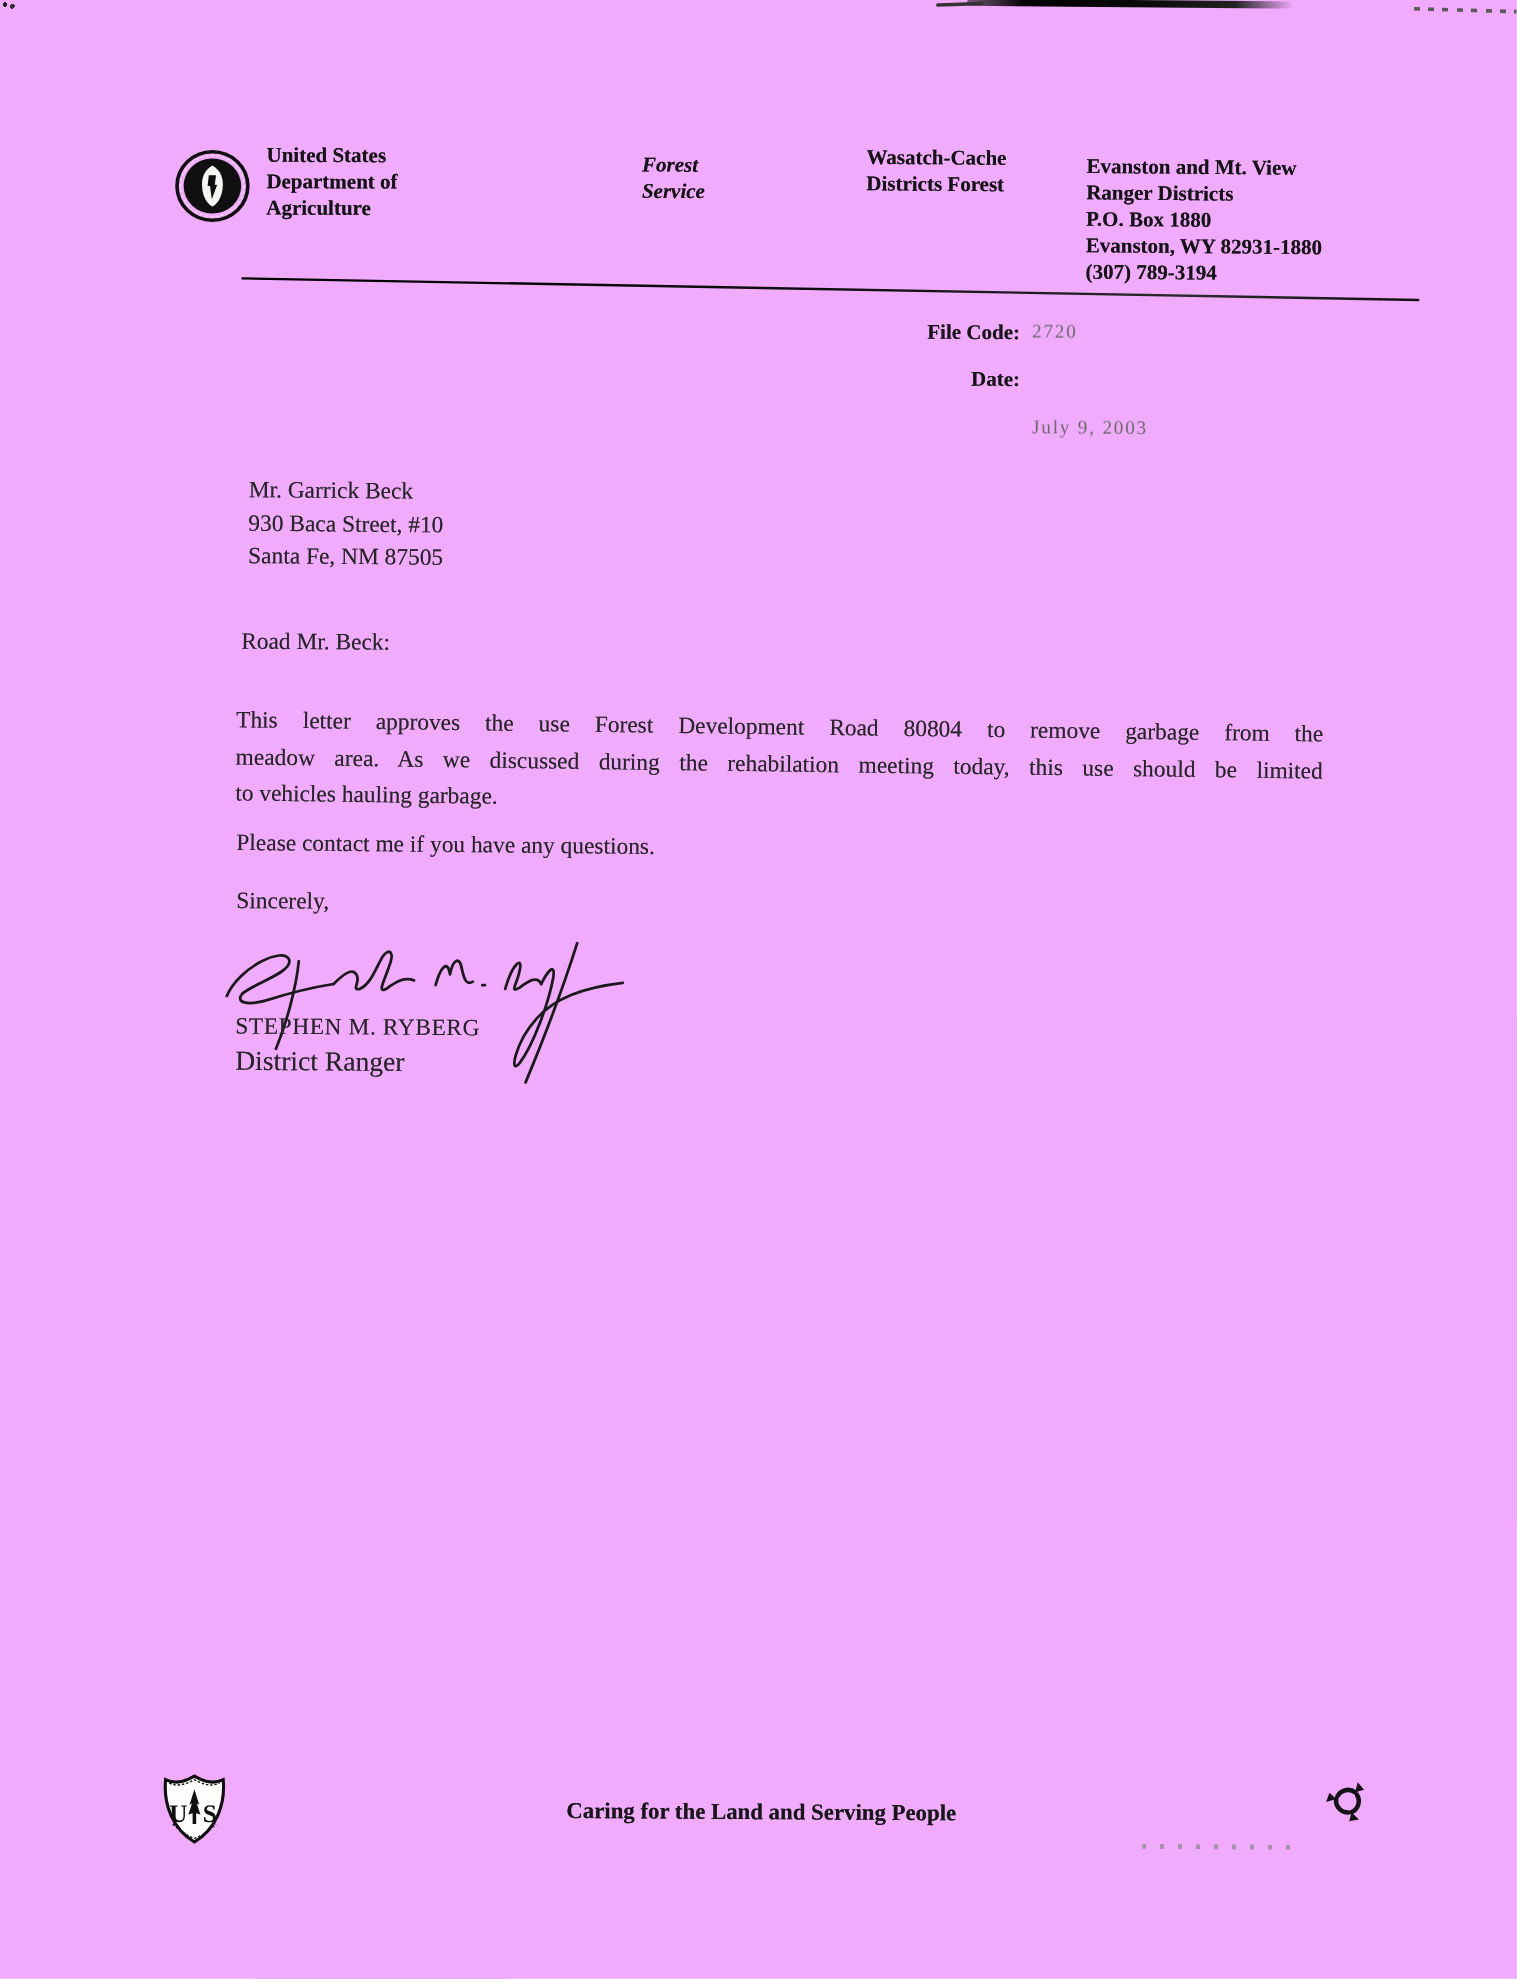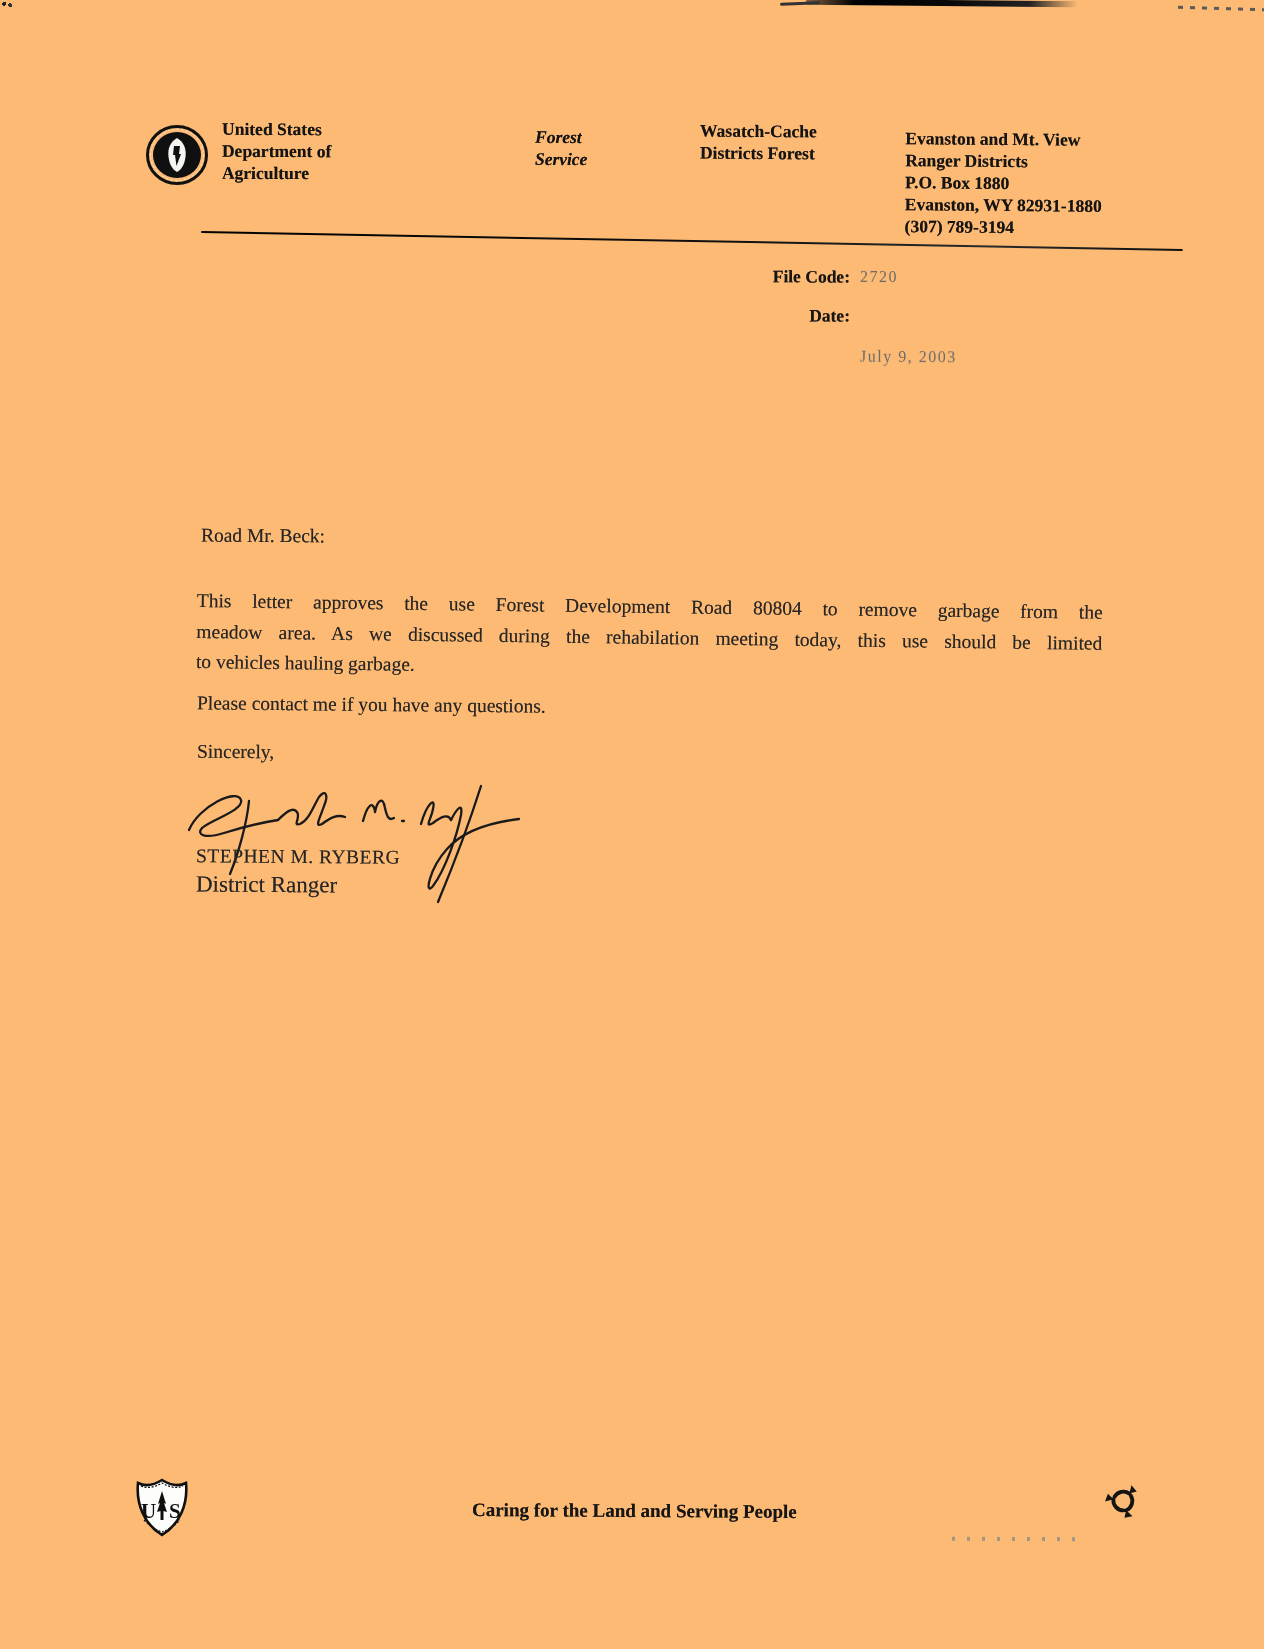--- a/index.html
+++ b/index.html
@@ -1,19 +1,19 @@
 <!DOCTYPE html>
 <html><head>
 <meta charset="utf-8">
 <style>
   html,body{margin:0;padding:0;background:#e8e8e8;}
   #page{
     position:relative;
     width:1264px;height:1649px;
-    background:#fdba74;
+    background:#f0abfc;
     overflow:hidden;
     font-family:"Liberation Serif","DejaVu Serif",serif;
     color:#1c1c1c;
   }
   .abs{position:absolute;}
   
   .streak{
     left:806px;top:0;width:272px;height:6px;
     background:linear-gradient(90deg,rgba(20,20,20,.55) 0,#000 18%,#0a0a0a 55%,#222 82%,rgba(0,0,0,0) 100%);
     transform:rotate(.5deg);border-radius:3px;
@@ -32,21 +32,21 @@
   .dots-bottom{
     left:952px;top:1537px;width:132px;height:4px;
     background:repeating-linear-gradient(90deg,#8d8d8d 0 3px,transparent 3px 15px);
     transform:rotate(.3deg);opacity:.8;
   }
   
   .lh{font-weight:bold;font-size:17.5px;line-height:22px;color:#141414;
       text-shadow:0 0 .5px rgba(10,10,10,.6);}
   .lh-agency{left:222px;top:118px;transform:rotate(.2deg);}
   .lh-service{left:535px;top:126px;transform:rotate(.3deg);font-style:italic;}
-  .lh-forest{left:700px;top:120px;transform:rotate(.4deg);}
+  .lh-forest{left:722px;top:120px;transform:rotate(.4deg);}
   .lh-district{left:905px;top:128px;transform:rotate(.5deg);}
   .divider{
     left:201px;top:231px;width:982px;height:2.4px;background:
     linear-gradient(90deg,#000 0,#111 55%,#2a2a2a 80%,#111 100%);
     transform:rotate(1.05deg);transform-origin:left center;border-radius:1px;
   }
   
   .meta-label{font-weight:bold;font-size:17.5px;color:#161616;text-shadow:0 0 .5px rgba(10,10,10,.55);}
   .meta-value{font-size:16px;color:#6b6b6b;filter:blur(.35px);letter-spacing:1.5px;}
   .row-filecode{left:600px;top:266px;width:250px;text-align:right;transform:rotate(.3deg);}
@@ -112,20 +112,25 @@
     <div>(307) 789-3194</div>
   </div>
 
   <div class="abs divider"></div>
 
   <div class="abs meta-label row-filecode">File Code:</div>
   <div class="abs meta-value val-filecode">2720</div>
   <div class="abs meta-label row-date">Date:</div>
   <div class="abs meta-value val-date">July 9, 2003</div>
 
+  <div class="abs body-text address">
+    <div>Mr. Garrick Beck</div>
+    <div>930 Baca Street, #10</div>
+    <div>Santa Fe, NM 87505</div>
+  </div>
 
   <div class="abs body-text salutation">Road Mr. Beck:</div>
 
   <div class="abs body-text para">
     <div class="just">This letter approves the use Forest Development Road 80804 to remove garbage from the</div>
     <div class="just">meadow area.  As we discussed during the rehabilation meeting today, this use should be limited</div>
     <div>to vehicles hauling garbage.</div>
   </div>
 
   <div class="abs body-text contact">Please contact me if you have any questions.</div>

